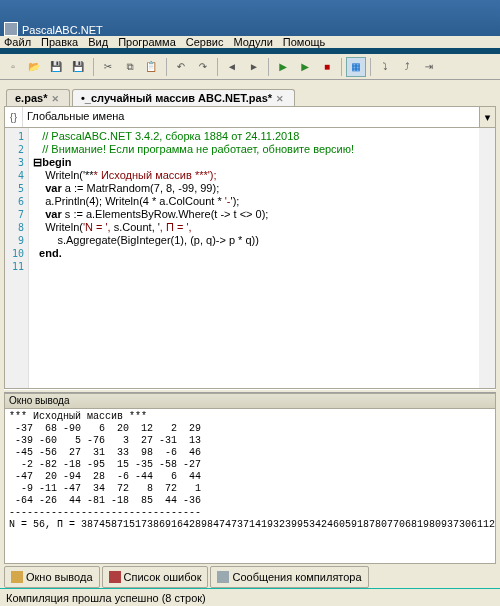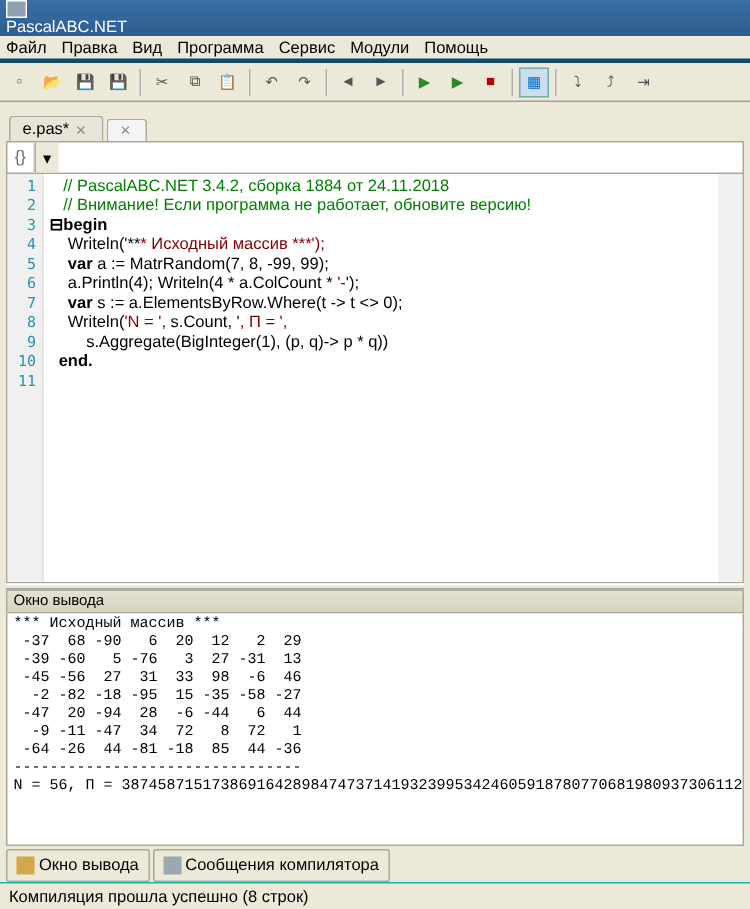--- a/index.html
+++ b/index.html
@@ -1,26 +1,26 @@
 <!DOCTYPE html>
 <html><head>
 <meta charset="utf-8">
 <style>
 *{box-sizing:border-box;margin:0;padding:0;font-family:Tahoma,Arial,sans-serif;font-size:11px;}
 body{width:500px;height:606px;background:#ece9d8;overflow:hidden;display:flex;flex-direction:column;}
-.titlebar{height:24px;background:linear-gradient(#3a6ea5,#2c5d8f);color:#fff;display:flex;align-items:flex-start;padding:0 4px;flex-direction:column;}
+.titlebar{height:36px;background:linear-gradient(#3a6ea5,#2c5d8f);color:#fff;display:flex;align-items:flex-end;padding:0 4px;}
 .titlebar .ico{width:14px;height:14px;background:#8fa0b5;border:1px solid #fff;margin-right:4px;}
-.menubar{height:18px;background:#ece9d8;display:flex;align-items:center;padding:0 4px;gap:10px;border-bottom:3px solid #0c4a6e;}
+.menubar{height:18px;background:#ece9d8;display:flex;align-items:center;padding:0 4px;gap:10px;border-bottom:6px solid #0c4a6e;}
 .menubar span{color:#000;cursor:default;}
 .toolbar{height:26px;background:#ece9d8;display:flex;align-items:center;padding:0 3px;gap:2px;border-bottom:1px solid #a0a0a0;}
 .tbtn{width:20px;height:20px;border:1px solid transparent;display:flex;align-items:center;justify-content:center;font-size:10px;color:#555;}
 .tbtn.active{border:1px solid #7aa;background:#cde;}
 .tsep{width:1px;height:18px;background:#b0b0b0;margin:0 2px;}
 .tabs{height:22px;display:flex;align-items:end;padding:0 6px;gap:2px;margin-top:4px;}
-.tab{background:#f4f4f4;border:1px solid #aca899;border-bottom:none;padding:2px 10px 2px 8px;border-radius:3px 3px 0 0;display:flex;gap:4px;align-items:flex-end;}
+.tab{background:#f4f4f4;border:1px solid #aca899;border-bottom:none;padding:2px 10px 2px 8px;border-radius:3px 3px 0 0;display:flex;gap:4px;align-items:flex-end;font-weight:bold;}
 .tab.inactive{background:#e8e4d8;}
 .tab .close{font-size:9px;color:#888;}
 .combobar{height:22px;margin:0 4px;display:flex;border:1px solid #aca899;background:#fff;}
 .combobar .cbicon{width:18px;display:flex;align-items:center;justify-content:center;border-right:1px solid #ddd;color:#666;}
 .combobar .cbtext{flex:1;padding:3px 4px;}
 .combobar .drop{width:16px;background:#ece9d8;border-left:1px solid #aca899;display:flex;align-items:center;justify-content:center;}
 .editor-wrap{flex:1;margin:0 4px;border:1px solid #aca899;border-top:none;background:#fff;display:flex;overflow:hidden;}
 .gutter{width:24px;background:#f0f0f0;border-right:1px solid #e0e0e0;padding-top:2px;}
 .gutter div{height:13px;line-height:13px;text-align:right;padding-right:4px;color:#2b91af;font-family:Consolas,monospace;font-size:10px;}
 .code{flex:1;padding:2px 4px;font-family:Consolas,'Courier New',monospace;font-size:10px;line-height:13px;white-space:pre;overflow:auto;}
@@ -80,26 +80,28 @@
   <div class="tbtn">⤴</div>
   <div class="tbtn">⇥</div>
 </div>
 
 <div class="tabs" id="tabs">
     <div class="tab inactive">
       <span>e.pas*</span>
       <span class="close">✕</span>
     </div>
     <div class="tab">
+      <span>•_случайный массив ABC.NET.pas*</span>
       <span class="close">✕</span>
     </div>
   </div>
 
 <div class="combobar">
   <div class="cbicon">{}</div>
+  <div class="cbtext">Глобальные имена</div>
   <div class="drop">▾</div>
 </div>
 
 <div class="editor-wrap">
   <div class="gutter" id="gutter">
       <div>1</div>
       <div>2</div>
       <div>3</div>
       <div>4</div>
       <div>5</div>
@@ -127,20 +129,24 @@
  -64 -26  44 -81 -18  85  44 -36
 --------------------------------
 N = 56, П = 38745871517386916428984747371419323995342460591878077068198093730611200000000000</div>
 
 <div class="bottom-tabs" id="btabs">
     <div class="btab">
       <span class="bi" style="background: rgb(212, 168, 74);"></span>
       <span>Окно вывода</span>
     </div>
     <div class="btab">
+      <span class="bi" style="background: rgb(176, 64, 64);"></span>
+      <span>Список ошибок</span>
+    </div>
+    <div class="btab">
       <span class="bi" style="background: rgb(154, 168, 176);"></span>
       <span>Сообщения компилятора</span>
     </div>
   </div>
 
 <div class="statusbar">
   <span>Компиляция прошла успешно (8 строк)</span>
 </div>
 
 </body></html>

